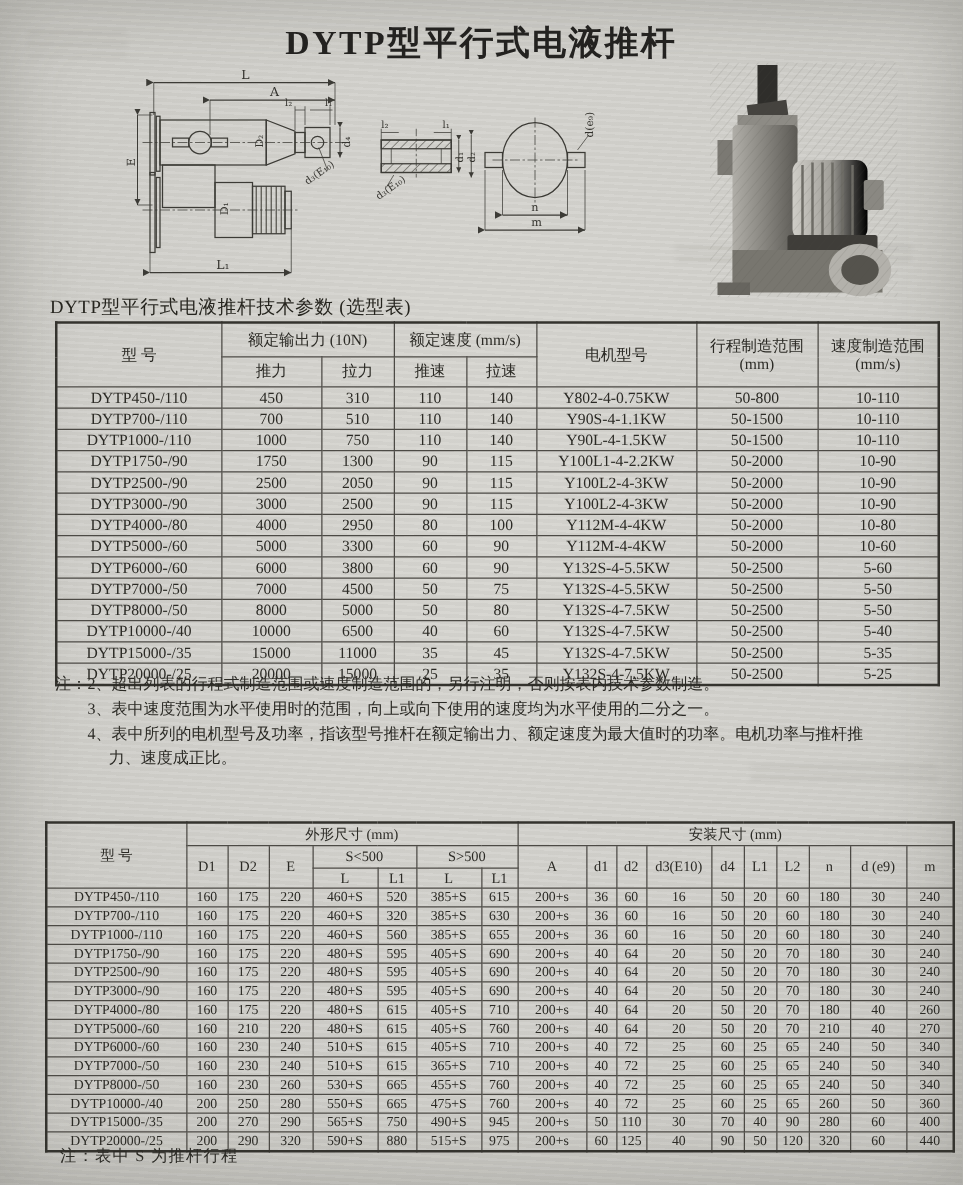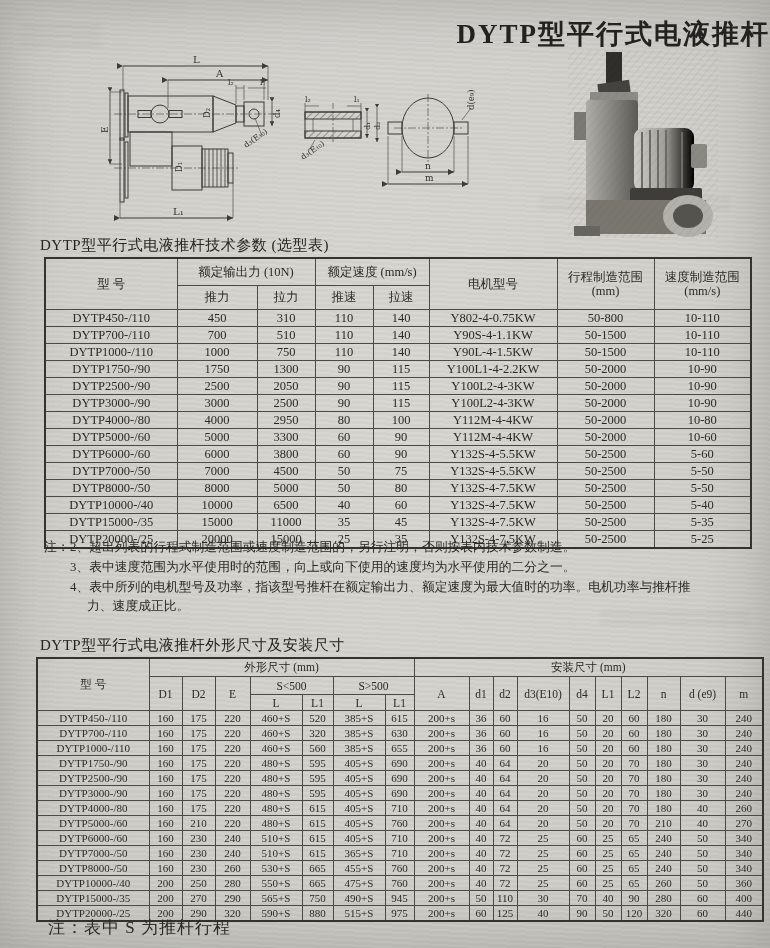--- a/index.html
+++ b/index.html
@@ -19,21 +19,21 @@
     overflow:hidden;
   }
   .bleed{
     position:absolute;opacity:.10;filter:blur(2px);
     background:repeating-linear-gradient(0deg,#5a584f 0 3px,transparent 3px 9px);
     transform:scaleX(-1);
     pointer-events:none;
   }
   #title{
     position:absolute;top:16px;left:0;width:100%;
-    text-align:right;font-size:27px;font-weight:bold;
+    text-align:center;font-size:27px;font-weight:bold;
     letter-spacing:2px;color:#232220;
   }
   .section-heading{
     position:absolute;left:40px;
     font-size:15px;letter-spacing:.5px;color:#26251f;
   }
   #heading1{top:236px;}
   #heading2{top:636px;}
   
   table{border-collapse:collapse;table-layout:fixed;background:transparent;}
@@ -57,21 +57,21 @@
   
   #notes{
     position:absolute;left:44px;top:538px;width:656px;
     font-size:12.8px;line-height:1.55;color:#2b2a25;
   }
   #notes .note-label{position:absolute;left:0;top:0;}
   #notes ol{list-style:none;margin:0;padding:0 0 0 26px;}
   #notes li{padding-left:17px;text-indent:-17px;}
   #footnote{
     position:absolute;left:48px;top:916px;
-    font-size:17px;color:#2b2a25;letter-spacing:1px;
+    font-size:13px;color:#2b2a25;letter-spacing:1px;
   }
   
   #drawing{position:absolute;left:100px;top:52px;}
   #photo{position:absolute;left:528px;top:50px;}
   svg text{font-family:"DejaVu Serif","Liberation Serif",serif;fill:#33322d;}
 </style>
 </head>
 <body>
 
 <div id="page">
@@ -417,21 +417,20 @@
 
   <div id="notes">
     <span class="note-label">注：</span>
     <ol>
       <li>2、超出列表的行程式制造范围或速度制造范围的，另行注明，否则按表内技术参数制造。</li>
       <li>3、表中速度范围为水平使用时的范围，向上或向下使用的速度均为水平使用的二分之一。</li>
       <li>4、表中所列的电机型号及功率，指该型号推杆在额定输出力、额定速度为最大值时的功率。电机功率与推杆推力、速度成正比。</li>
     </ol>
   </div>
 
-  <div id="heading2" class="section-heading">DYTP型平行式电液推杆外形尺寸及安装尺寸</div>
 
   <table id="table2" class="doc-table">
     <colgroup>
       <col style="width:112px">
         <col style="width:33px">
         <col style="width:33px">
         <col style="width:35px">
       <col style="width:52px">
         <col style="width:31px">
         <col style="width:52px">

